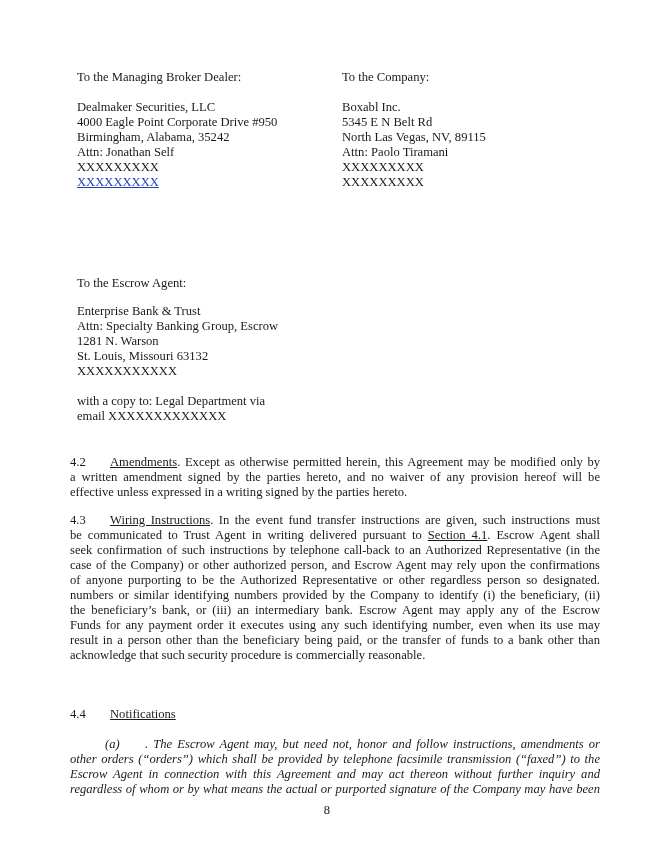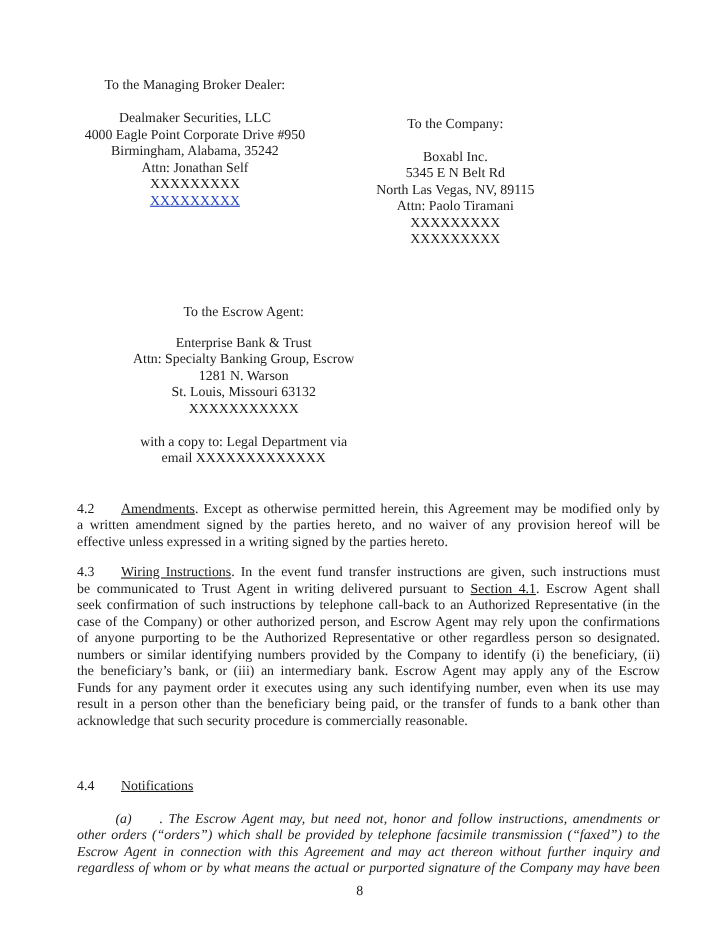--- a/index.html
+++ b/index.html
@@ -1,21 +1,21 @@
 <!DOCTYPE html>
 <html><head>
 <meta charset="utf-8">
 <style>
   html, body { margin: 0; padding: 0; background: #ffffff; }
   body {
     width: 654px; height: 865px; position: relative; overflow: hidden;
     font-family: "Liberation Serif", serif; font-size: 12.6px; color: #1a1a1a;
     line-height: 15px;
   }
-  .abs { position: absolute; text-align: center; }
+  .abs { position: absolute; }
   .block div { white-space: nowrap; }
   .link { color: #1f3fbf; text-decoration: underline; }
   .para { position: absolute; left: 70px; width: 530px; text-align: justify; }
   .para .line { display: block; text-align: justify; text-align-last: justify; white-space: nowrap; }
   .para .line.last { text-align-last: left; }
   .u { text-decoration: underline; }
   .num { display: inline-block; width: 40px; }
 </style>
 </head>
 <body>
@@ -24,32 +24,32 @@
   <div>To the Managing Broker Dealer:</div>
   <div style="height:15px"></div>
   <div>Dealmaker Securities, LLC</div>
   <div>4000 Eagle Point Corporate Drive #950</div>
   <div>Birmingham, Alabama, 35242</div>
   <div>Attn: Jonathan Self</div>
   <div>XXXXXXXXX</div>
   <div><span class="link">XXXXXXXXX</span></div>
 </div>
 
-<div class="abs block" style="left:342px; top:70px;margin-top:35px;">
+<div class="abs block" style="left:342px; top:70px;">
   <div>To the Company:</div>
   <div style="height:15px"></div>
   <div>Boxabl Inc.</div>
   <div>5345 E N Belt Rd</div>
   <div>North Las Vegas, NV, 89115</div>
   <div>Attn:  Paolo Tiramani</div>
   <div>XXXXXXXXX</div>
   <div>XXXXXXXXX</div>
 </div>
 
-<div class="abs block" style="left:77px; top:276px;margin-left:44px;">
+<div class="abs block" style="left:77px; top:276px;">
   <div>To the Escrow Agent:</div>
   <div style="height:13px"></div>
   <div>Enterprise Bank &amp; Trust</div>
   <div>Attn: Specialty Banking Group, Escrow</div>
   <div>1281 N. Warson</div>
   <div>St. Louis, Missouri 63132</div>
   <div>XXXXXXXXXXX</div>
   <div style="height:15px"></div>
   <div>with a copy to:  Legal Department via</div>
   <div>email XXXXXXXXXXXXX</div>

